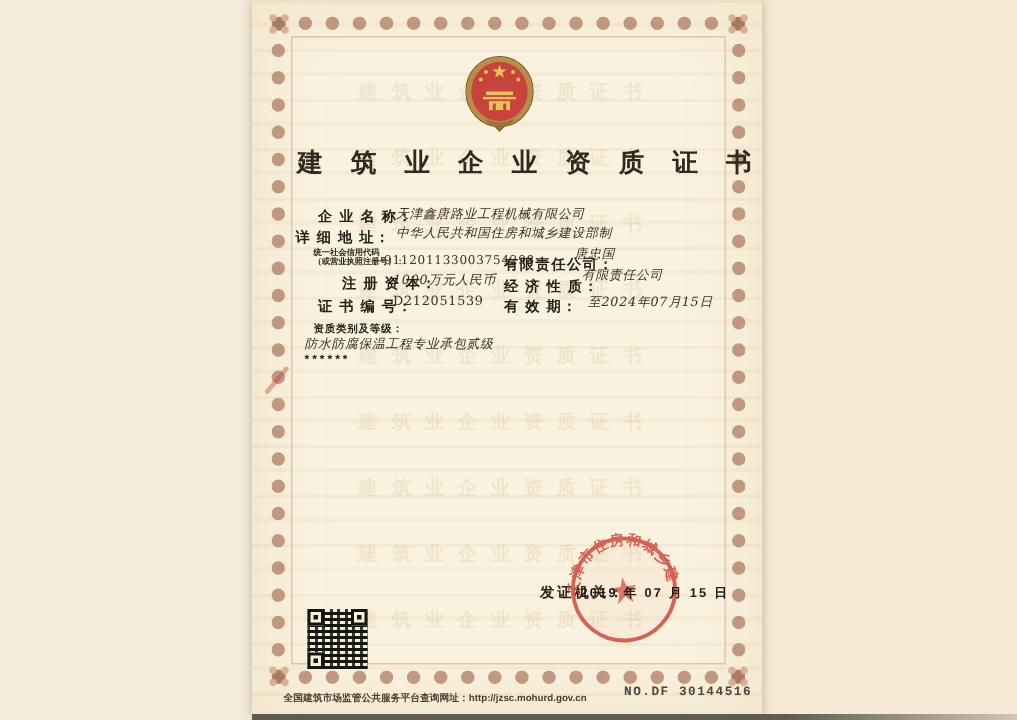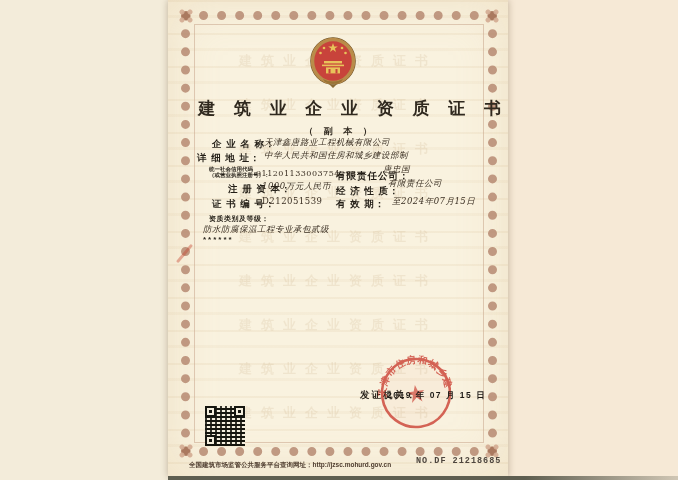--- a/index.html
+++ b/index.html
@@ -163,21 +163,20 @@
     <rect x="16" y="24" width="18" height="2.4" fill="#e8c35a"></rect>
     <rect x="14" y="27.6" width="22" height="1.6" fill="#e8c35a"></rect>
     <rect x="18" y="30.4" width="14" height="6" fill="#e8c35a"></rect>
     <rect x="20.5" y="32" width="2" height="4.4" fill="#c8433b"></rect>
     <rect x="27.5" y="32" width="2" height="4.4" fill="#c8433b"></rect>
     <path d="M15 42 Q25 47 35 42 L33 45 Q25 49 17 45 Z" fill="#9a7436"></path>
     <path d="M20 46 L25 51 L30 46 L25 48 Z" fill="#8a6a33"></path>
   </svg>
 
   <div class="title">建 筑 业 企 业 资 质 证 书</div>
-  <div class="subtitle">（ 副 本 ）</div>
 
   <div class="lbl" id="f-company-l">企 业 名 称：</div>
   <div class="val" id="f-company-v">天津鑫唐路业工程机械有限公司</div>
 
   <div class="lbl" id="f-address-l">详 细 地 址：</div>
   <div class="val" id="f-address-v">中华人民共和国住房和城乡建设部制</div>
 
   <div class="lbl" id="f-credit-l">
     <span>统一社会信用代码</span><br>
     <span>（或营业执照注册号）：</span>
@@ -218,16 +217,16 @@
 
   <div id="date-line">2019 年 07 月 15 日</div>
 
   <div class="qr">
     <div class="qf tl"></div>
     <div class="qf tr"></div>
     <div class="qf bl"></div>
   </div>
 
   <div id="query-url">全国建筑市场监管公共服务平台查询网址：http://jzsc.mohurd.gov.cn</div>
-  <div id="serial-no">NO.DF  21218685</div>
+  <div id="serial-no">NO.DF  30144516</div>
 </div>
 
 <div class="desk-edge"></div>
 
 </body></html>

